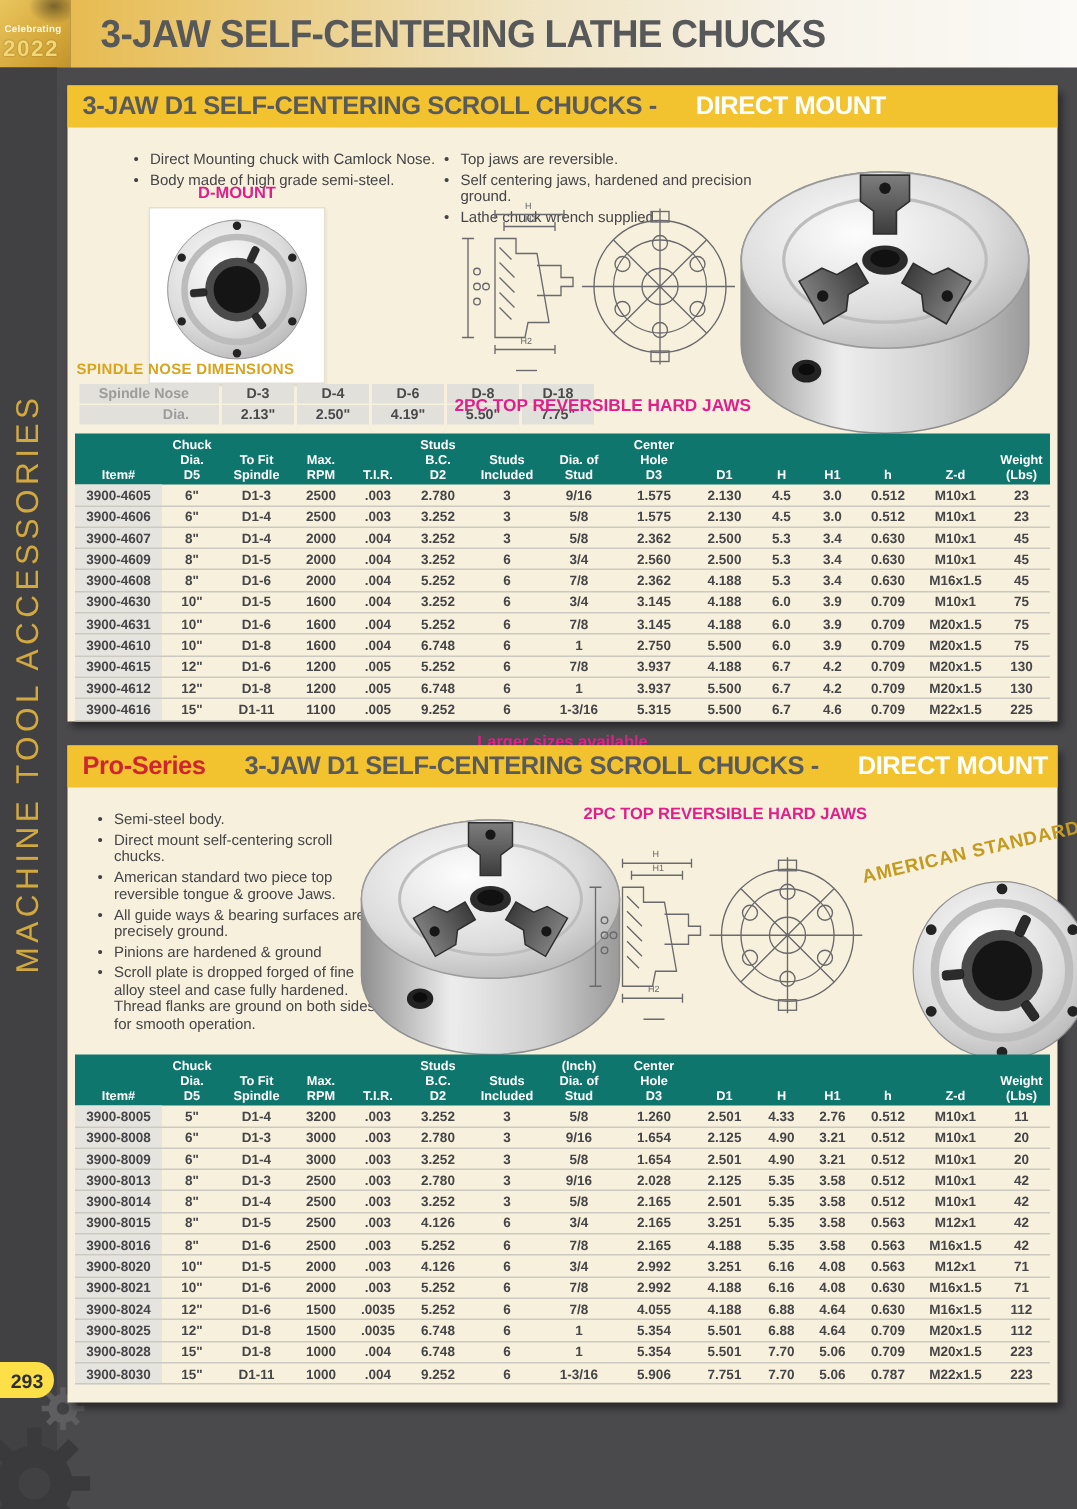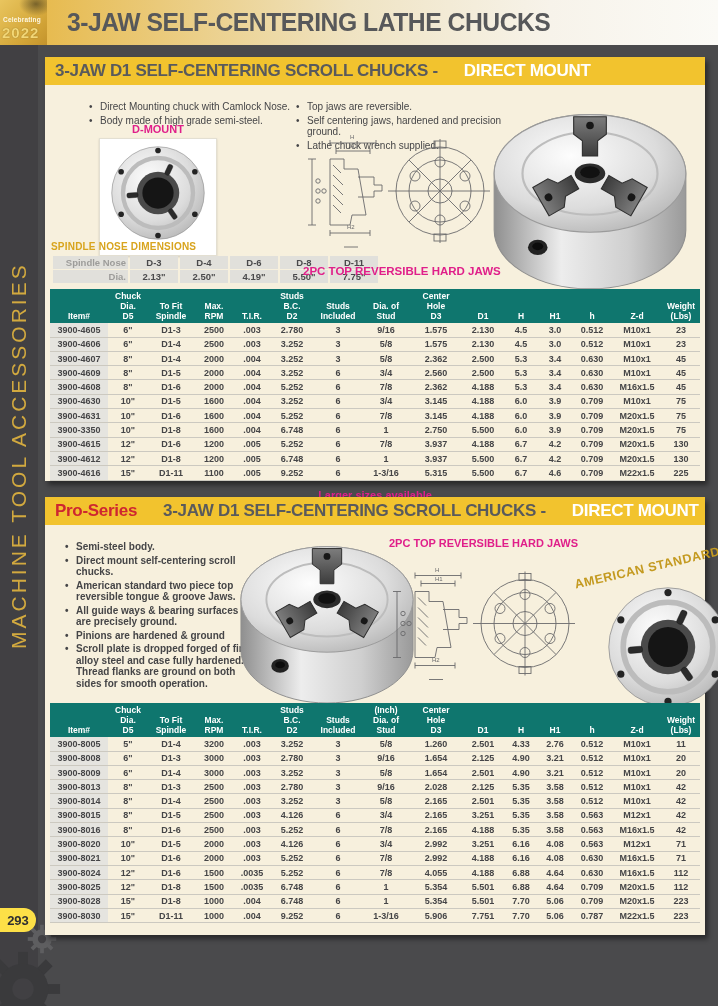--- a/index.html
+++ b/index.html
@@ -31,38 +31,38 @@
   .banner .red{color:#ce2630;margin-right:6px;}
   .banner .white{color:#ffffff;margin-left:6px;}
   .body{position:absolute;left:0;top:28px;right:0;bottom:0;}
 
   
   ul.bul{margin:8px;padding:0;list-style:none;font-size:10px;color:#454547;}
   ul.bul li{position:relative;padding-left:11px;margin-bottom:2px;line-height:11.5px;}
   ul.bul li::before{content:"•";position:absolute;left:0;top:0;color:#454547;}
   .bul1l{position:absolute;left:36px;top:8px;width:212px;}
   .bul1r{position:absolute;left:243px;top:8px;width:240px;}
-  .bul2{position:absolute;left:12px;top:8px;width:190px;font-size:9.5px;font-weight:bold;}
+  .bul2{position:absolute;left:12px;top:8px;width:190px;font-size:9.5px;}
 
   
   .magenta{color:#e01f8a;font-weight:bold;}
   .dmount{position:absolute;left:52px;top:38px;width:122px;text-align:center;}
   .dmount .lbl{font-size:11px;margin-bottom:3px;}
   .frame{width:108px;height:108px;background:#ffffff;border:1px solid #e3dfd2;box-shadow:0 1px 2px rgba(0,0,0,.15);margin:0 auto;padding:4px;}
   .jaws1{position:absolute;left:258px;top:180px;font-size:11.5px;}
   .jaws2{position:absolute;left:344px;top:12px;font-size:11px;}
   .amstd{position:absolute;left:528px;top:36px;font-size:12.5px;font-weight:bold;color:#c49a20;transform:rotate(-13deg);white-space:nowrap;letter-spacing:.5px;}
   .foot1{position:absolute;left:0;right:0;top:404px;text-align:center;font-size:11px;}
 
   
   .spindle{position:absolute;left:6px;top:156px;}
   .spindle .ttl{font-size:10px;font-weight:bold;color:#d8a41e;letter-spacing:.2px;margin-bottom:3px;}
   .sp-table{border-collapse:separate;border-spacing:2px 1px;font-size:9.5px;font-weight:bold;color:#4a4a4c;}
   .sp-table td{background:#e1e0db;height:13px;min-width:42px;text-align:center;padding:0 3px;}
-  .sp-table td.lab{background:#e1e0db;color:#9d9c9a;text-align:right;min-width:70px;padding-right:2px;}
+  .sp-table td.lab{background:#e1e0db;color:#9d9c9a;text-align:right;min-width:70px;padding-right:20px;}
 
   
   .spec-wrap1{position:absolute;left:5px;top:204px;}
   .spec-wrap2{position:absolute;left:5px;top:178px;}
   table.spec{border-collapse:collapse;table-layout:fixed;width:650px;font-size:9px;font-weight:bold;color:#454547;}
   table.spec th{background:#0f766e;color:#ffffff;font-size:8.5px;font-weight:bold;white-space:pre-line;line-height:1.15;padding:3px 0 2px;text-align:center;vertical-align:bottom;}
   table.spec td{text-align:center;height:13.3px;padding:0;border-bottom:1px solid #ccc9c0;}
   table.spec td.item{background:#e5e4df;}
   table.spec tr.grp td{border-top:1.5px solid #8f8d86;}
 
@@ -252,21 +252,21 @@
       <div class="spindle">
         <div class="ttl">SPINDLE NOSE DIMENSIONS</div>
         <table class="sp-table">
           <tbody>
               <tr id="sp-models">
             <td class="lab">Spindle Nose</td>
           <td>D-3</td>
                 <td>D-4</td>
                 <td>D-6</td>
                 <td>D-8</td>
-                <td>D-11</td>
+                <td>D-18</td>
               </tr>
           <tr id="sp-dias">
             <td class="lab">Dia.</td>
           <td>2.13"</td>
                 <td>2.50"</td>
                 <td>4.19"</td>
                 <td>5.50"</td>
                 <td>7.75"</td>
               </tr>
         </tbody>
@@ -438,21 +438,21 @@
                 <td>7/8</td>
                 <td>3.145</td>
                 <td>4.188</td>
                 <td>6.0</td>
                 <td>3.9</td>
                 <td>0.709</td>
                 <td>M20x1.5</td>
                 <td>75</td>
               </tr>
               <tr>
-                <td class="item">3900-3350</td>
+                <td class="item">3900-4610</td>
                 <td>10"</td>
                 <td>D1-8</td>
                 <td>1600</td>
                 <td>.004</td>
                 <td>6.748</td>
                 <td>6</td>
                 <td>1</td>
                 <td>2.750</td>
                 <td>5.500</td>
                 <td>6.0</td>

